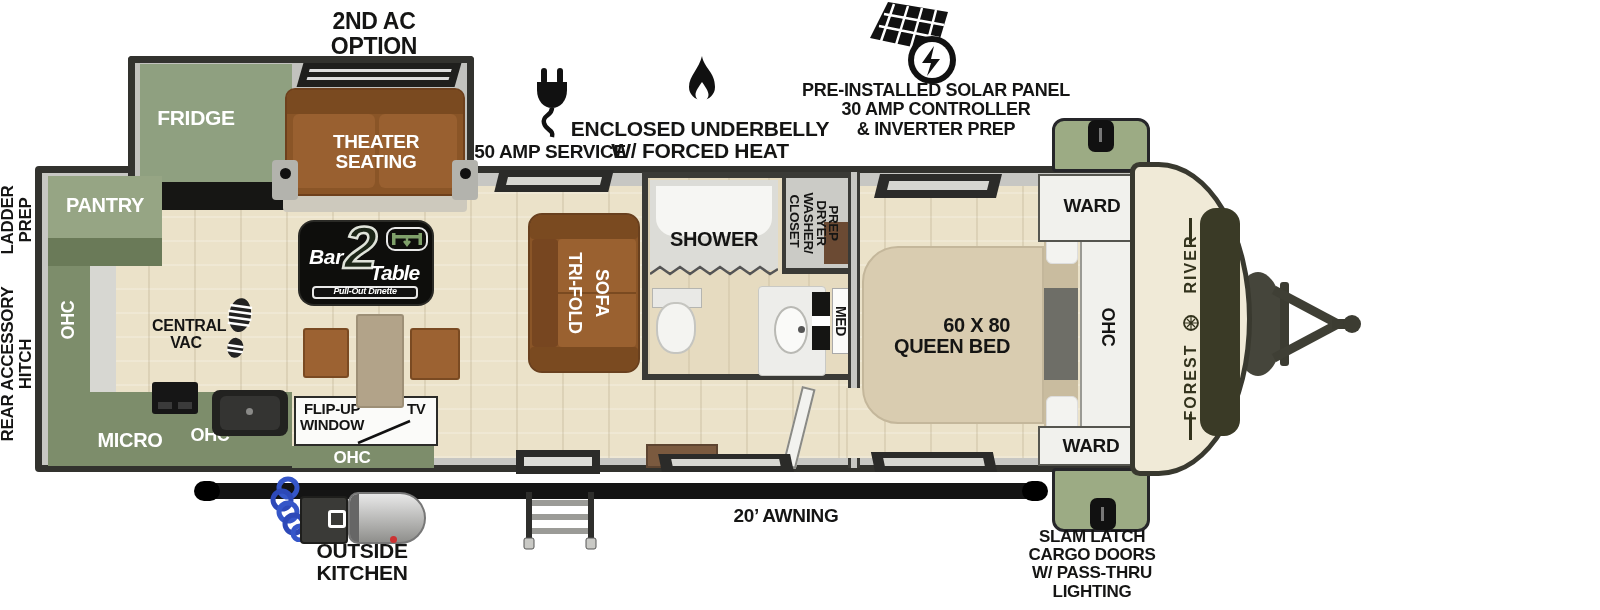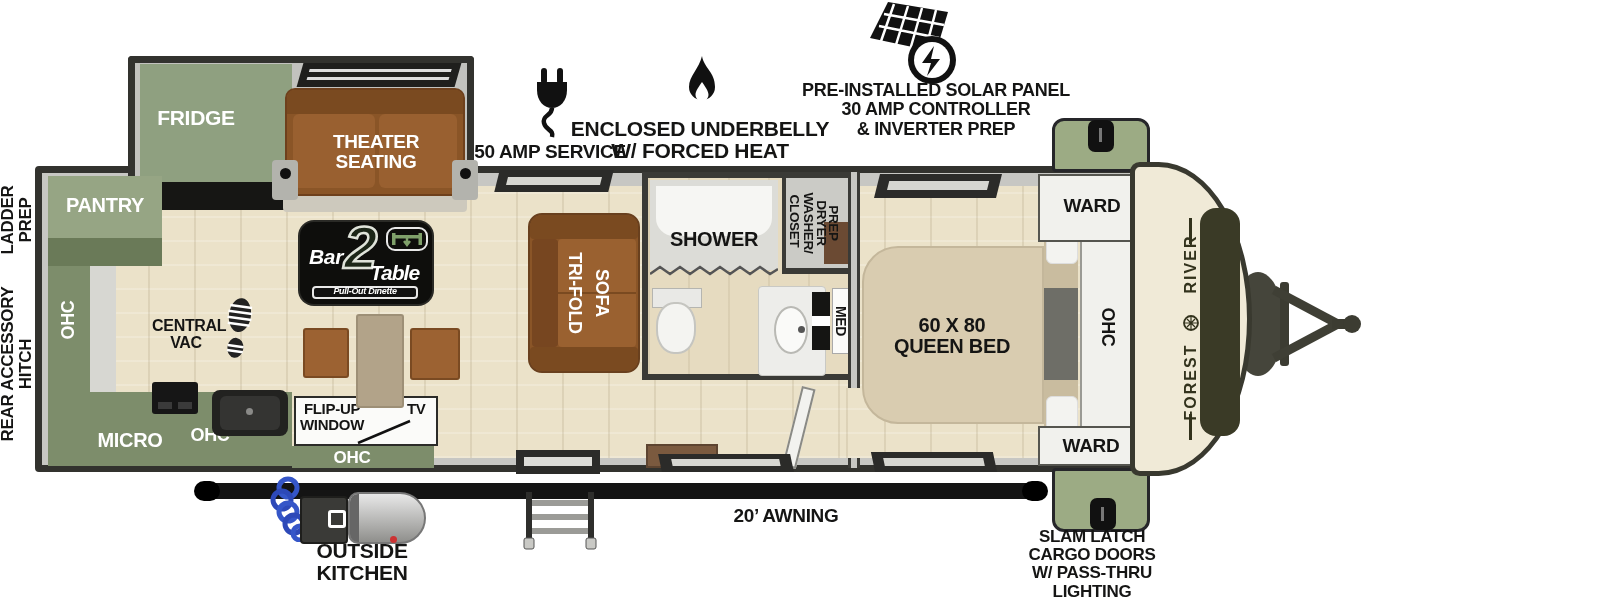--- a/index.html
+++ b/index.html
@@ -161,21 +161,21 @@
   <div class="abs" style="left:646px;top:444px;width:72px;height:24px;background:#7b5a3f;border:2px solid #5d4430;box-sizing:border-box;"></div>
   <div class="abs" style="left:848px;top:172px;width:12px;height:296px;background:#c7c7c3;border-left:3px solid #3a3a36;border-right:3px solid #3a3a36;box-sizing:border-box;"></div>
   <div class="abs floor" style="left:846px;top:388px;width:16px;height:70px;"></div>
   <div class="abs" style="left:802px;top:386px;width:14px;height:82px;background:#f2f2ef;border:2px solid #8a8a85;box-sizing:border-box;transform:rotate(14deg);transform-origin:top left;"></div>
 
   <div class="abs" style="left:1044px;top:204px;width:34px;height:252px;background:#c9bc9f;"></div>
   <div class="abs" style="left:862px;top:246px;width:182px;height:178px;background:#d9ccb0;border:2px solid #c4b79b;border-radius:36px 0 0 36px;box-sizing:border-box;"></div>
   <div class="abs" style="left:1044px;top:288px;width:34px;height:92px;background:#6e6e67;"></div>
   <div class="abs" style="left:1046px;top:212px;width:30px;height:50px;background:#f3f3f0;border:1px solid #ddd;border-radius:6px;"></div>
   <div class="abs" style="left:1046px;top:396px;width:30px;height:50px;background:#f3f3f0;border:1px solid #ddd;border-radius:6px;"></div>
-  <div class="lbl" style="left:952px;top:336px;font-size:20px;transform:translate(-50%,-50%);">60 X 80
+  <div class="lbl" style="left:952px;top:336px;font-size:20px;transform:translate(-50%,-50%);text-align:right;">60 X 80
 QUEEN BED</div>
 
   <div class="abs" style="left:1038px;top:174px;width:98px;height:68px;background:#f1f1ed;border:2px solid #55554f;box-sizing:border-box;"></div>
   <div class="lbl" style="left:1092px;top:206px;font-size:19px;transform:translate(-50%,-50%);">WARD</div>
   <div class="abs" style="left:1080px;top:242px;width:56px;height:184px;background:#f1f1ed;border-left:2px solid #9a9a94;box-sizing:border-box;"></div>
   <div class="lbl r90" style="left:1107px;top:327px;font-size:18px;">OHC</div>
   <div class="abs" style="left:1038px;top:426px;width:98px;height:40px;background:#f1f1ed;border:2px solid #55554f;box-sizing:border-box;"></div>
   <div class="lbl" style="left:1091px;top:446px;font-size:19px;transform:translate(-50%,-50%);">WARD</div>
 
   <div class="win" style="left:497px;top:170px;width:114px;height:22px;transform:skewX(-14deg);">
@@ -244,20 +244,22 @@
   <div class="abs" style="left:300px;top:496px;width:48px;height:48px;background:#3a3a37;border:2px solid #1e1e1c;border-radius:4px;box-sizing:border-box;">
     <div class="abs" style="left:26px;top:12px;width:12px;height:12px;border:3px solid #fff;border-radius:3px;"></div>
   </div>
   <div class="abs" style="left:348px;top:492px;width:78px;height:52px;background:linear-gradient(180deg,#e8e8e8,#8f8f8c);border:2px solid #777;border-radius:10px 26px 26px 10px;box-sizing:border-box;">
     <div class="abs" style="left:0;top:0;width:9px;height:48px;background:#666;border-radius:8px 0 0 8px;"></div>
     <div class="abs" style="left:40px;top:42px;width:7px;height:7px;background:#c33;border-radius:50%;"></div>
   </div>
   <div class="lbl" style="left:362px;top:562px;font-size:21px;transform:translate(-50%,-50%);">OUTSIDE
 KITCHEN</div>
 
+  <div class="lbl" style="left:374px;top:34px;font-size:23px;transform:translate(-50%,-50%);">2ND AC
+OPTION</div>
 
   <svg class="abs" style="left:532px;top:68px;" width="40" height="70" viewBox="0 0 40 70">
     <rect x="9" y="0" width="6" height="16" rx="3" fill="#111"></rect>
     <rect x="25" y="0" width="6" height="16" rx="3" fill="#111"></rect>
     <path d="M5 14 h30 v8 c0 11 -7 18 -15 18 s-15 -7 -15 -18 z" fill="#111"></path>
     <path d="M20 40 c0 8 -10 7 -8 15 c2 8 10 6 8 14" fill="none" stroke="#111" stroke-width="4.5"></path>
   </svg>
   <div class="lbl" style="left:550px;top:152px;font-size:19px;transform:translate(-50%,-50%);">50 AMP SERVICE</div>
 
   <svg class="abs" style="left:684px;top:56px;" width="36" height="54" viewBox="0 0 36 54">

